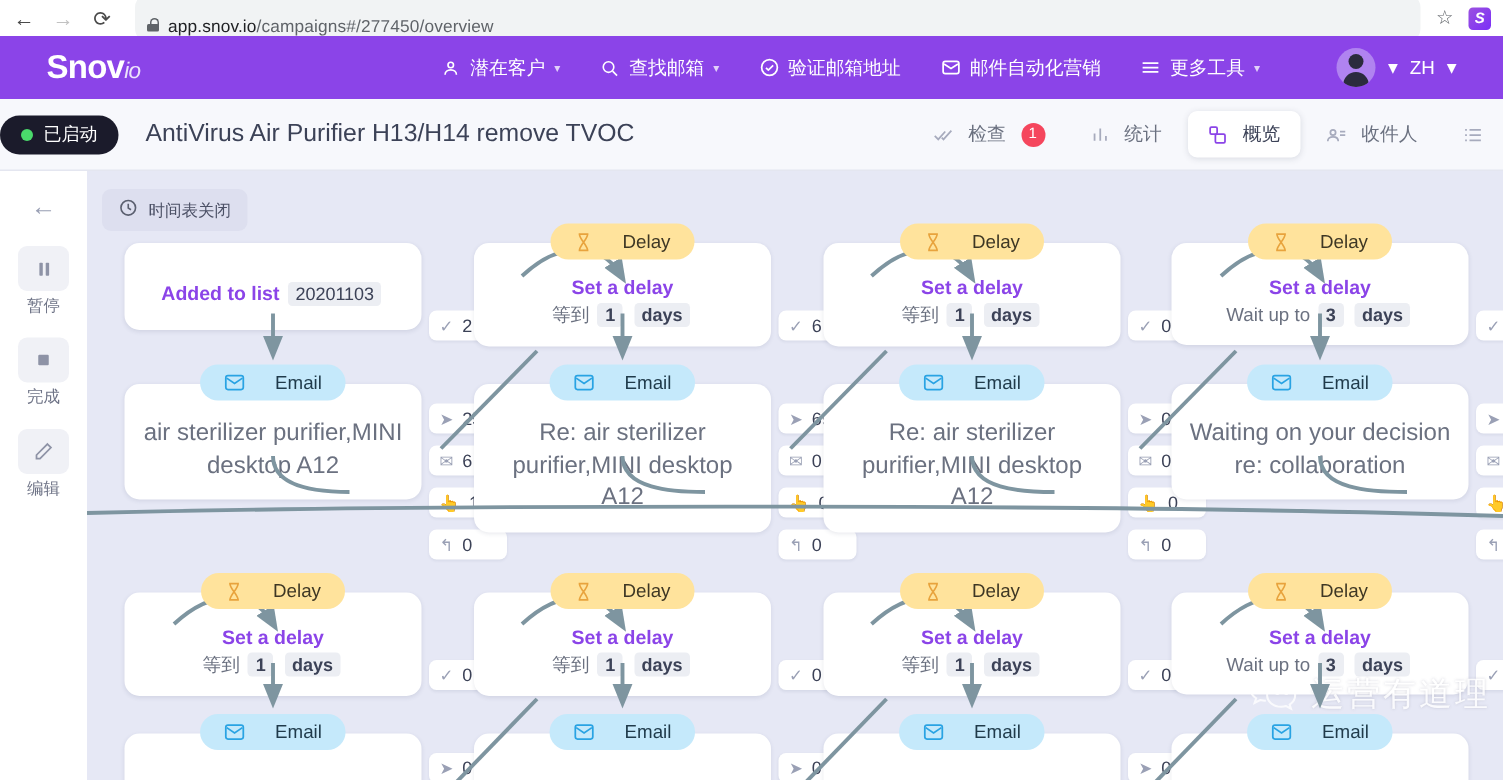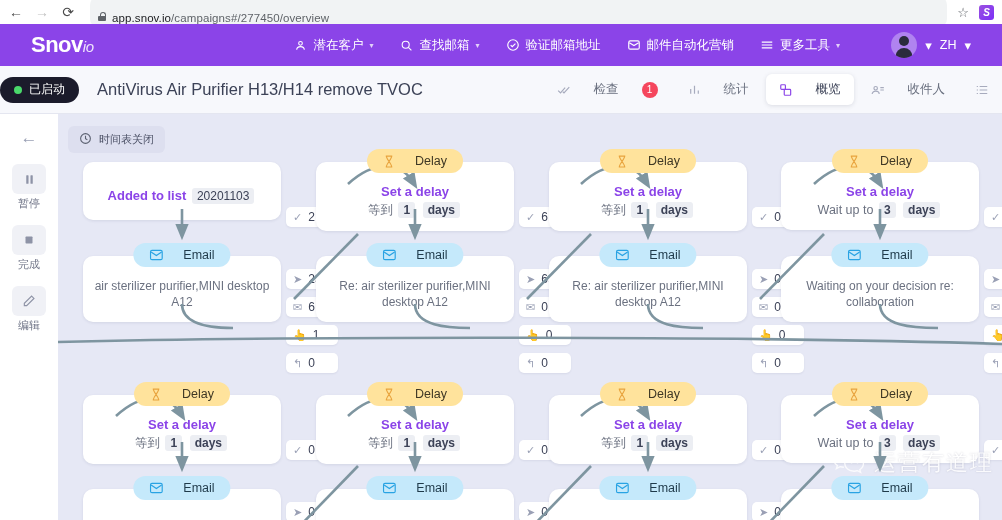--- a/index.html
+++ b/index.html
@@ -62,21 +62,21 @@
     height: 48px; background: #f7f8fc; display: flex; align-items: center;
     padding: 0 0; border-bottom: 1px solid #e4e6f0;
   }
   .status-pill {
     background:#1b1b2b; color:#fff; border-radius: 14px; height: 26px;
     display:flex; align-items:center; gap:7px; padding: 0 14px; font-size: 12px;
   }
   .dot { width:8px; height:8px; border-radius:50%; background:#4ad96b; }
   .camp-title { margin-left: 18px; font-size: 16.5px; color:#3c4257; }
   .tabs { margin-left:auto; display:flex; align-items:center; gap: 4px; }
-  .tab { display:flex; align-items:center; gap:23px; padding: 7px 13px;
+  .tab { display:flex; align-items:center; gap:10px; padding: 7px 13px;
     border-radius:6px; font-size:12.5px; color:#6b7180; cursor:pointer; white-space: nowrap; }
   .tab.active { background:#fff; color:#3c4257; box-shadow: 0 1px 4px rgba(60,66,87,.15); }
   .tab-ico { color:#a7abbd; display:inline-flex; }
   .tab.active .tab-ico { color:#8b44e8; }
   .badge-red { background:#f5465d; color:#fff; border-radius:50%; width:16px; height:16px;
     font-size:10px; display:flex; align-items:center; justify-content:center; }
 
   
   .main { display:flex; height: 406px; }
 
@@ -105,21 +105,21 @@
     gap: 20px; padding: 0 16px; font-size: 12.5px; z-index: 3; white-space:nowrap; }
   .tag-start { background:#a5f5bd; color:#1d2b24; }
   .tag-delay { background:#ffe39c; color:#3e3724; }
   .tag-email { background:#c5e9fb; color:#1f3a4a; }
   .tag-ico { display:inline-flex; align-items:center; }
   .node-line1 { font-size: 13px; font-weight: bold; color:#8b44e8; }
   .node-line2 { font-size: 12.5px; color:#6b7180; margin-top: 3px; }
   .chipv { background:#eceef3; border-radius:3px; padding: 1px 5px; color:#3c4257;
     font-weight: bold; font-size: 12px; margin: 0 2px; display:inline-block; }
   .chipv.listname { font-weight: normal; color:#3c4257; }
-  .subject { font-size: 12px; color:#6b7180; line-height: 1.35; }
+  .subject { font-size: 16px; color:#6b7180; line-height: 1.35; }
 
   
   .stats { position:absolute; width: 52px; }
   .stat { background:#fff; border-radius:5px; height: 20px; margin-bottom: 8px;
     display:flex; align-items:center; gap:6px; padding: 0 7px; font-size: 12px;
     color:#3c4257; box-shadow: 0 1px 2px rgba(40,50,90,.08); white-space:nowrap; }
   .stat .si { color:#9aa0b5; display:inline-flex; font-size: 11px; }
 
   .wm { position:absolute; right: 8px; bottom: 42px; display:flex; align-items:center;
     gap: 8px; opacity: .82; pointer-events:none; }

